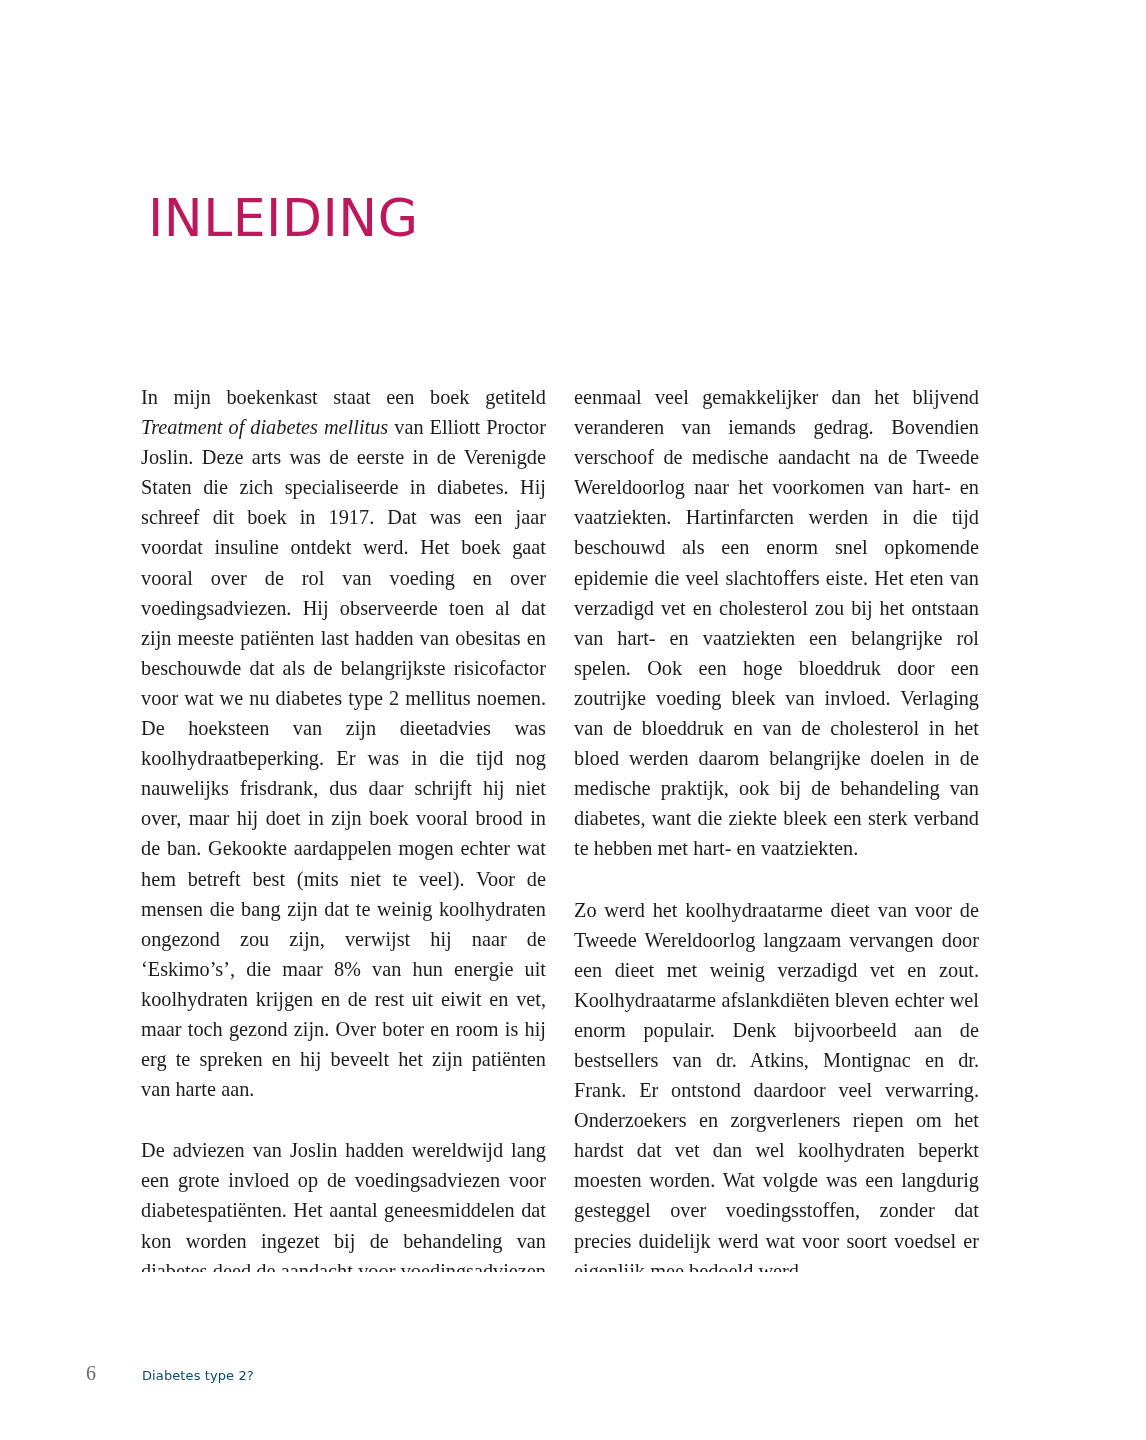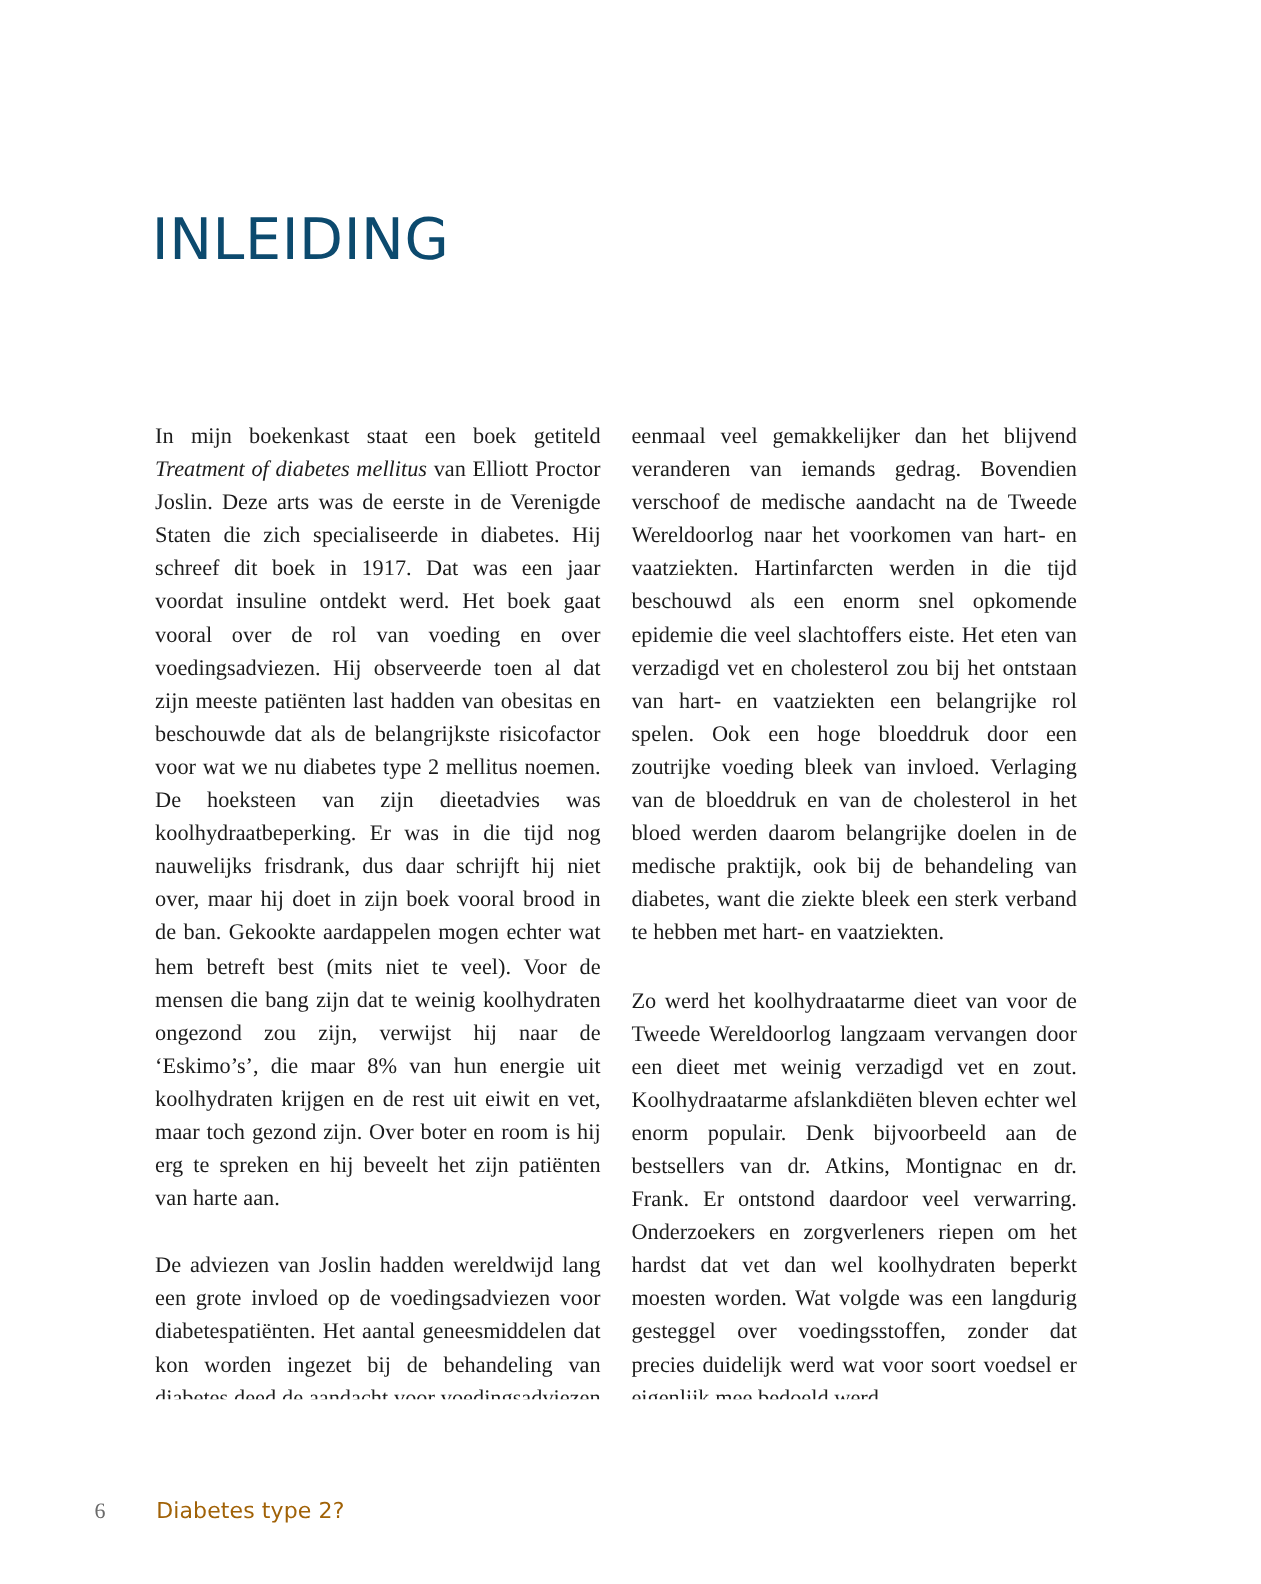--- a/index.html
+++ b/index.html
@@ -18,28 +18,28 @@
 
   .page {
     position: absolute;
     inset: 0;
     background: #ffffff;
   }
 
   
   .chapter-title {
     position: absolute;
-    left: 138px;
+    left: 148px;
     top: 152px;
     font-family: "DejaVu Sans", sans-serif;
     font-size: 52px;
     line-height: 62px;
     letter-spacing: 0.5px;
     font-weight: 400;
-    color: #0c4a6e;
+    color: #be185d;
     white-space: nowrap;
   }
 
   
   .body-columns {
     position: absolute;
     left: 141px;
     top: 382px;
     width: 838px;
     height: 890px;
@@ -90,23 +90,23 @@
   .folio {
     font-family: "Liberation Serif", serif;
     font-size: 20px;
     line-height: 26px;
     color: #6a6a6a;
     width: 56px;
   }
 
   .running-title {
     font-family: "DejaVu Sans", sans-serif;
-    font-size: 20px;
+    font-size: 13px;
     line-height: 26px;
-    color: #a16207;
+    color: #0c4a6e;
     letter-spacing: 0.1px;
   }
 </style>
 </head>
 <body>
 
 <div class="page">
 
   <h1 class="chapter-title">INLEIDING</h1>
 

